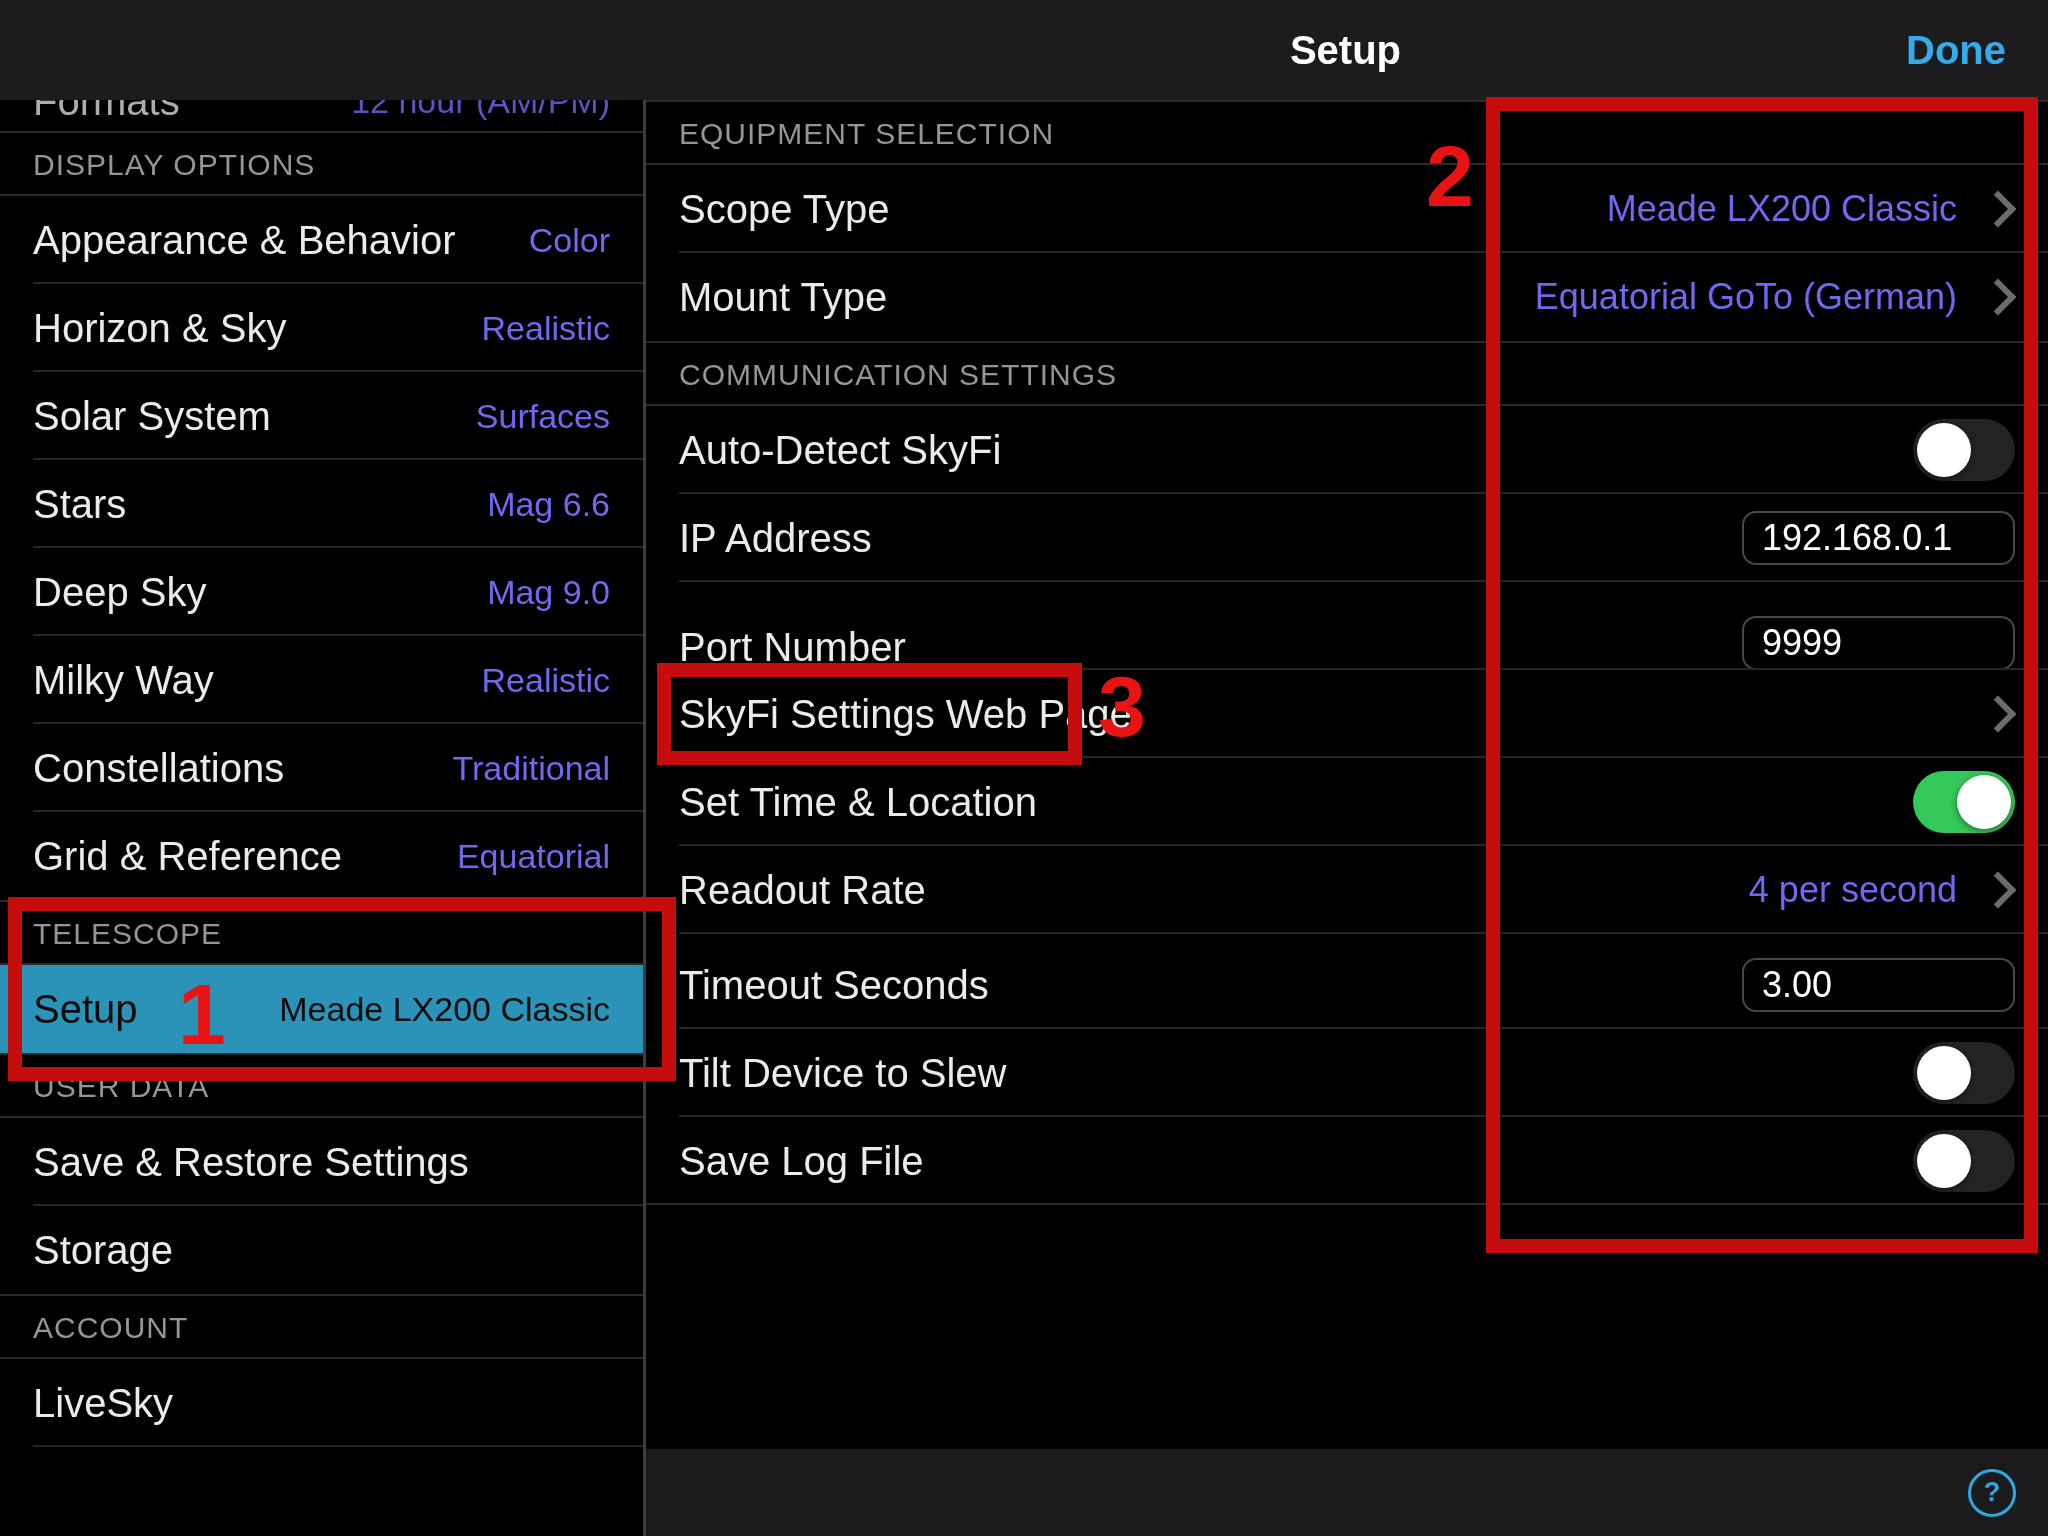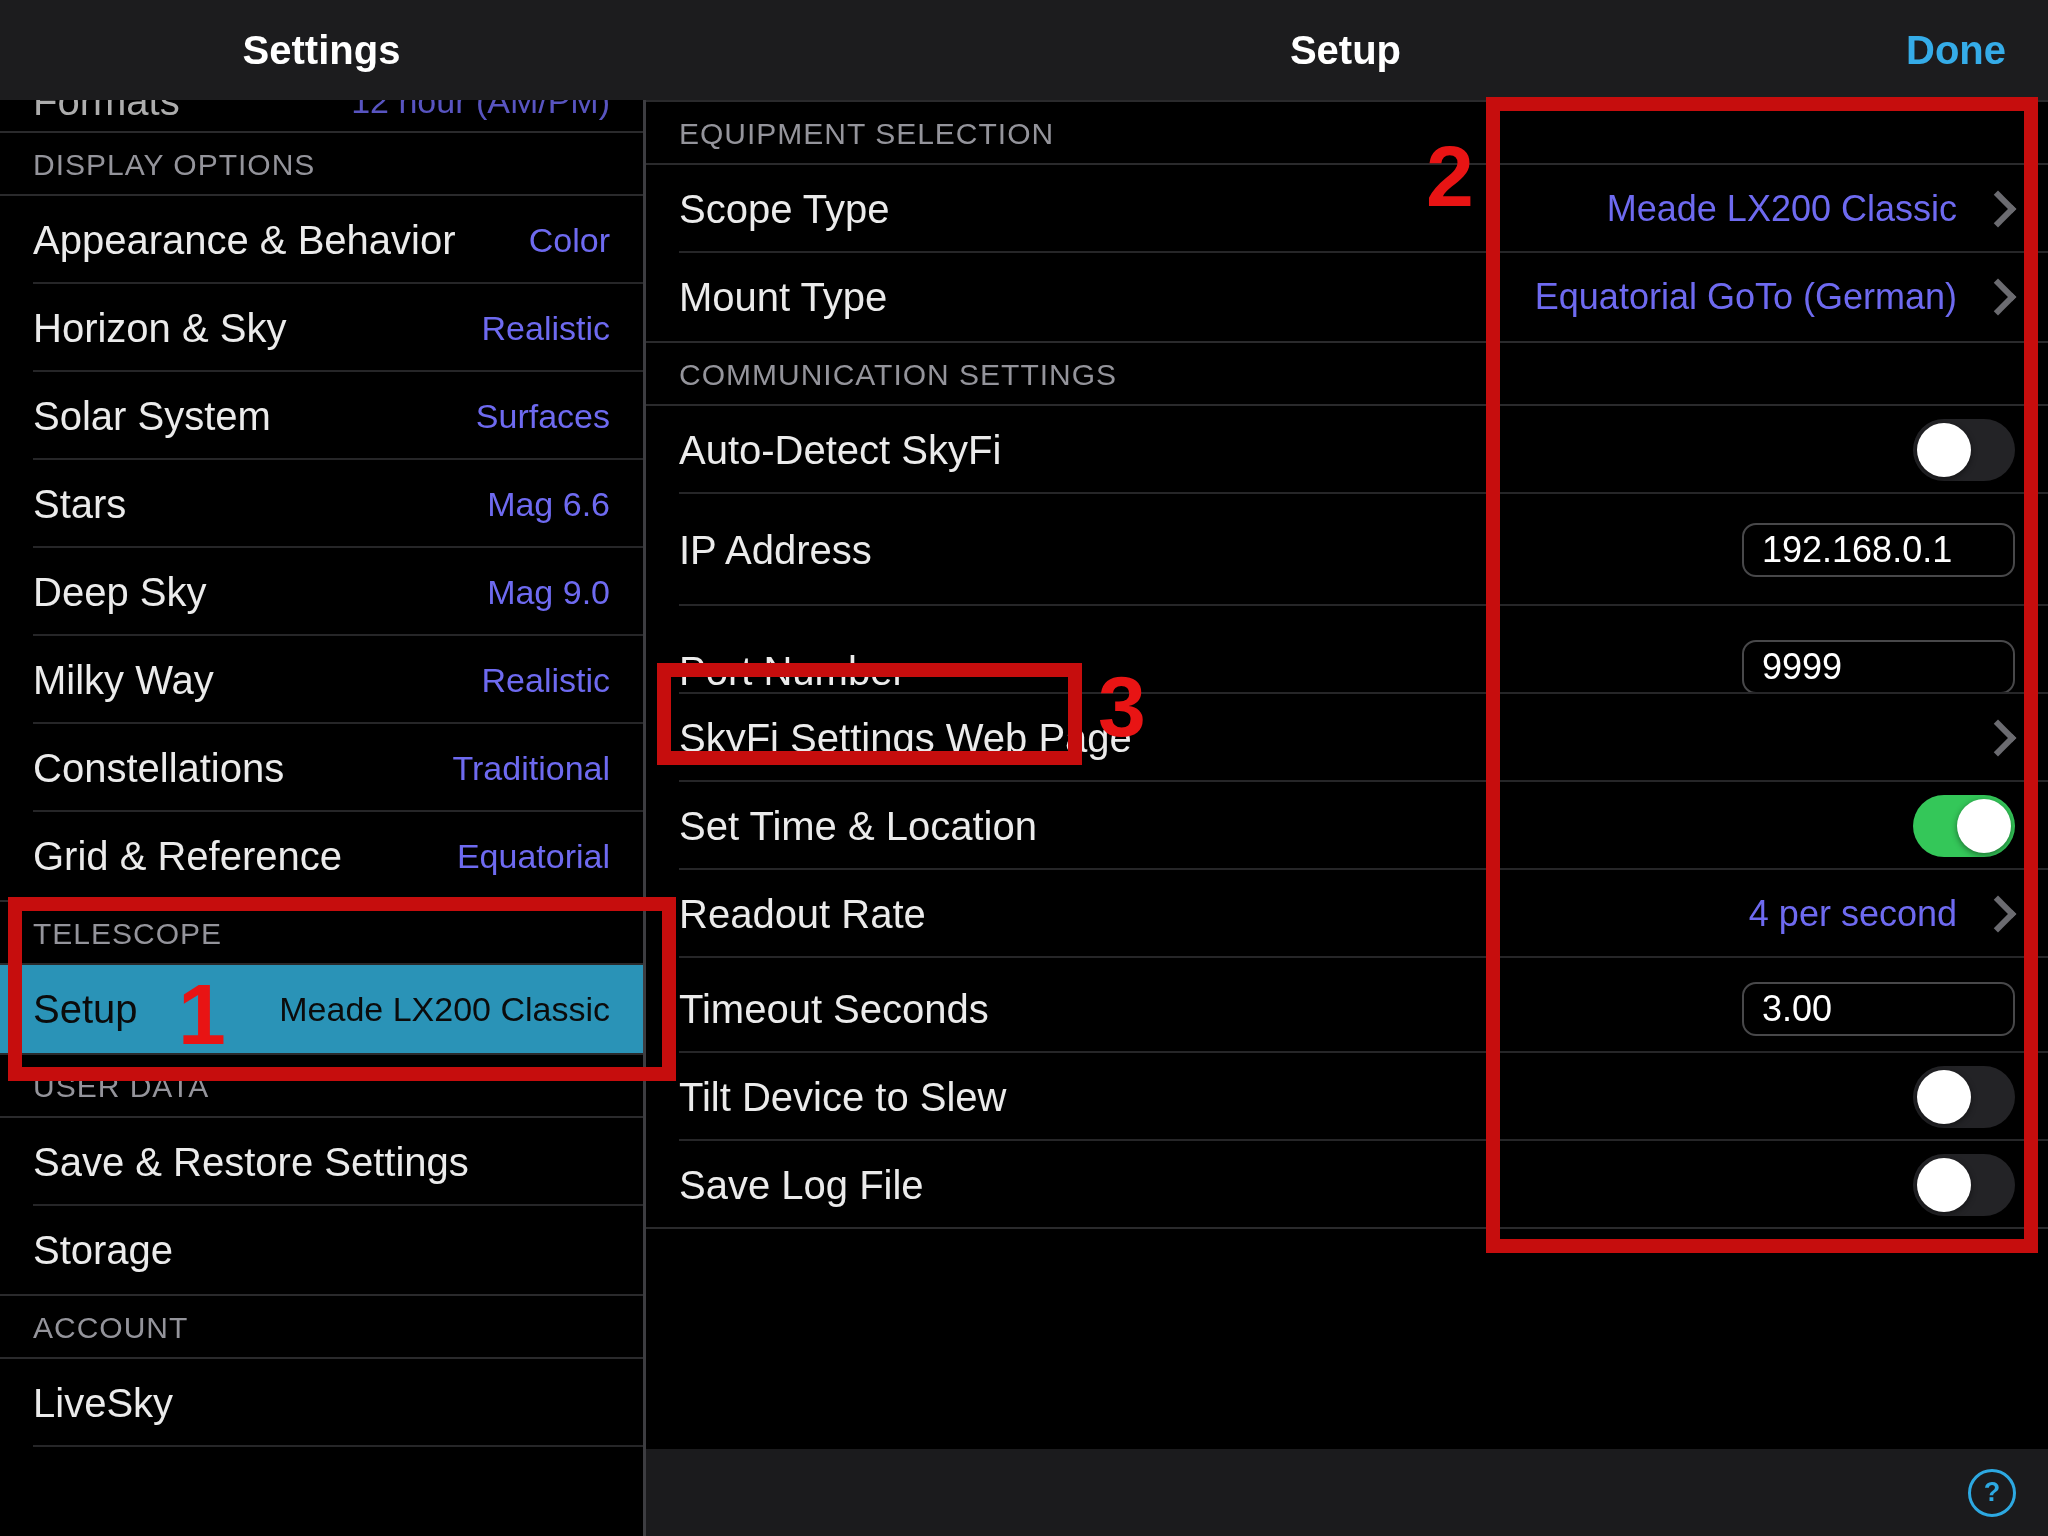--- a/index.html
+++ b/index.html
@@ -61,21 +61,20 @@
   .anno-box{position:absolute;border:14px solid #c60d0d;box-sizing:border-box;z-index:10;pointer-events:none;}
   .anno-digit{position:absolute;color:#e81414;font-size:86px;font-weight:bold;z-index:11;
     transform:translate(-50%,-50%);pointer-events:none;font-family:"Liberation Sans",sans-serif;}
 </style>
 </head>
 <body>
 
 <div id="app">
 
   <div class="navbar">
-    <div class="nav-title left">Settings</div>
     <div class="nav-title right">Setup</div>
     <div class="done-btn">Done</div>
   </div>
 
   <div class="sidebar" id="sidebar">
       <div class="partial-row" style="height: 31px;">
         <div class="inner">
           <span class="label">Formats</span>
           <span class="value">12 hour (AM/PM)</span>
         </div>
@@ -179,21 +178,21 @@
         <span>COMMUNICATION SETTINGS</span>
       </div>
       <div class="row sep" style="height: 88px;">
         <span class="label">Auto-Detect SkyFi</span>
         <div class="right-group">
           <div class="toggle off">
             <div class="knob"></div>
           </div>
         </div>
       </div>
-      <div class="row sep" style="height: 112px;">
+      <div class="row sep" style="height: 88px;">
         <span class="label">IP Address</span>
         <div class="right-group">
           <div class="textfield">192.168.0.1</div>
         </div>
       </div>
       <div class="row sep" style="height: 88px; align-items: flex-end;">
         <span class="label">Port Number</span>
         <div class="right-group">
           <div class="textfield">9999</div>
         </div>

